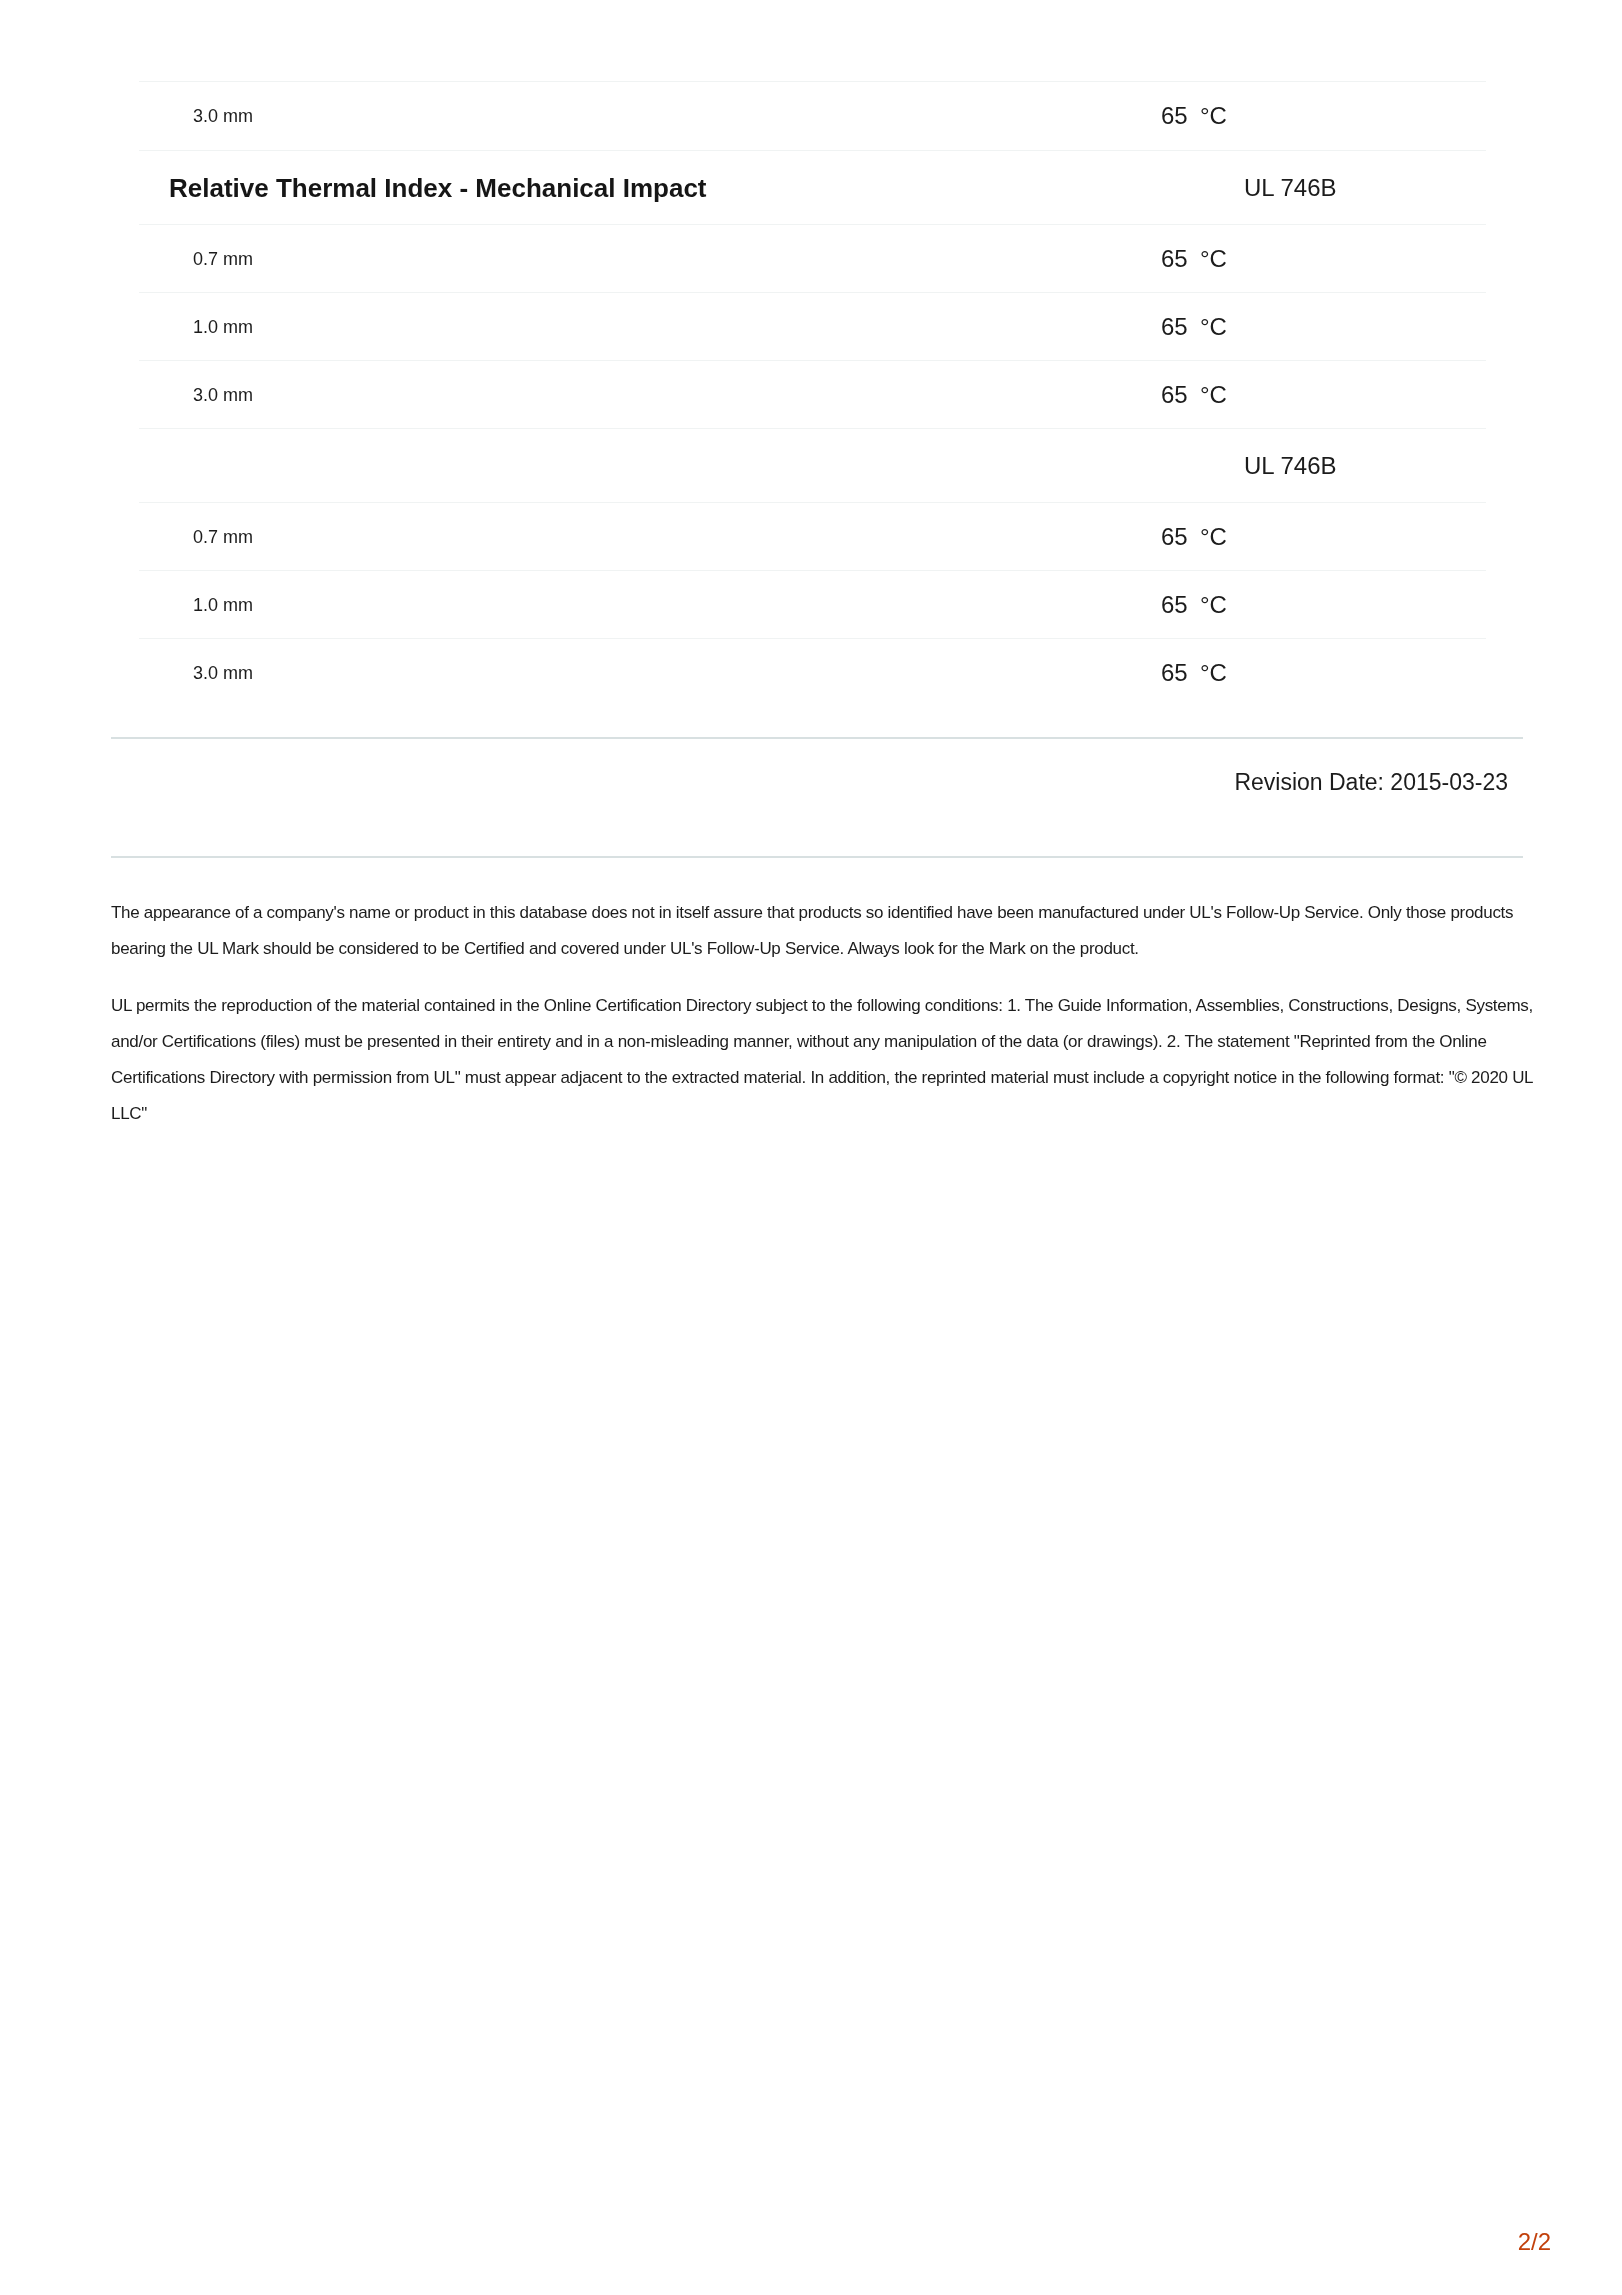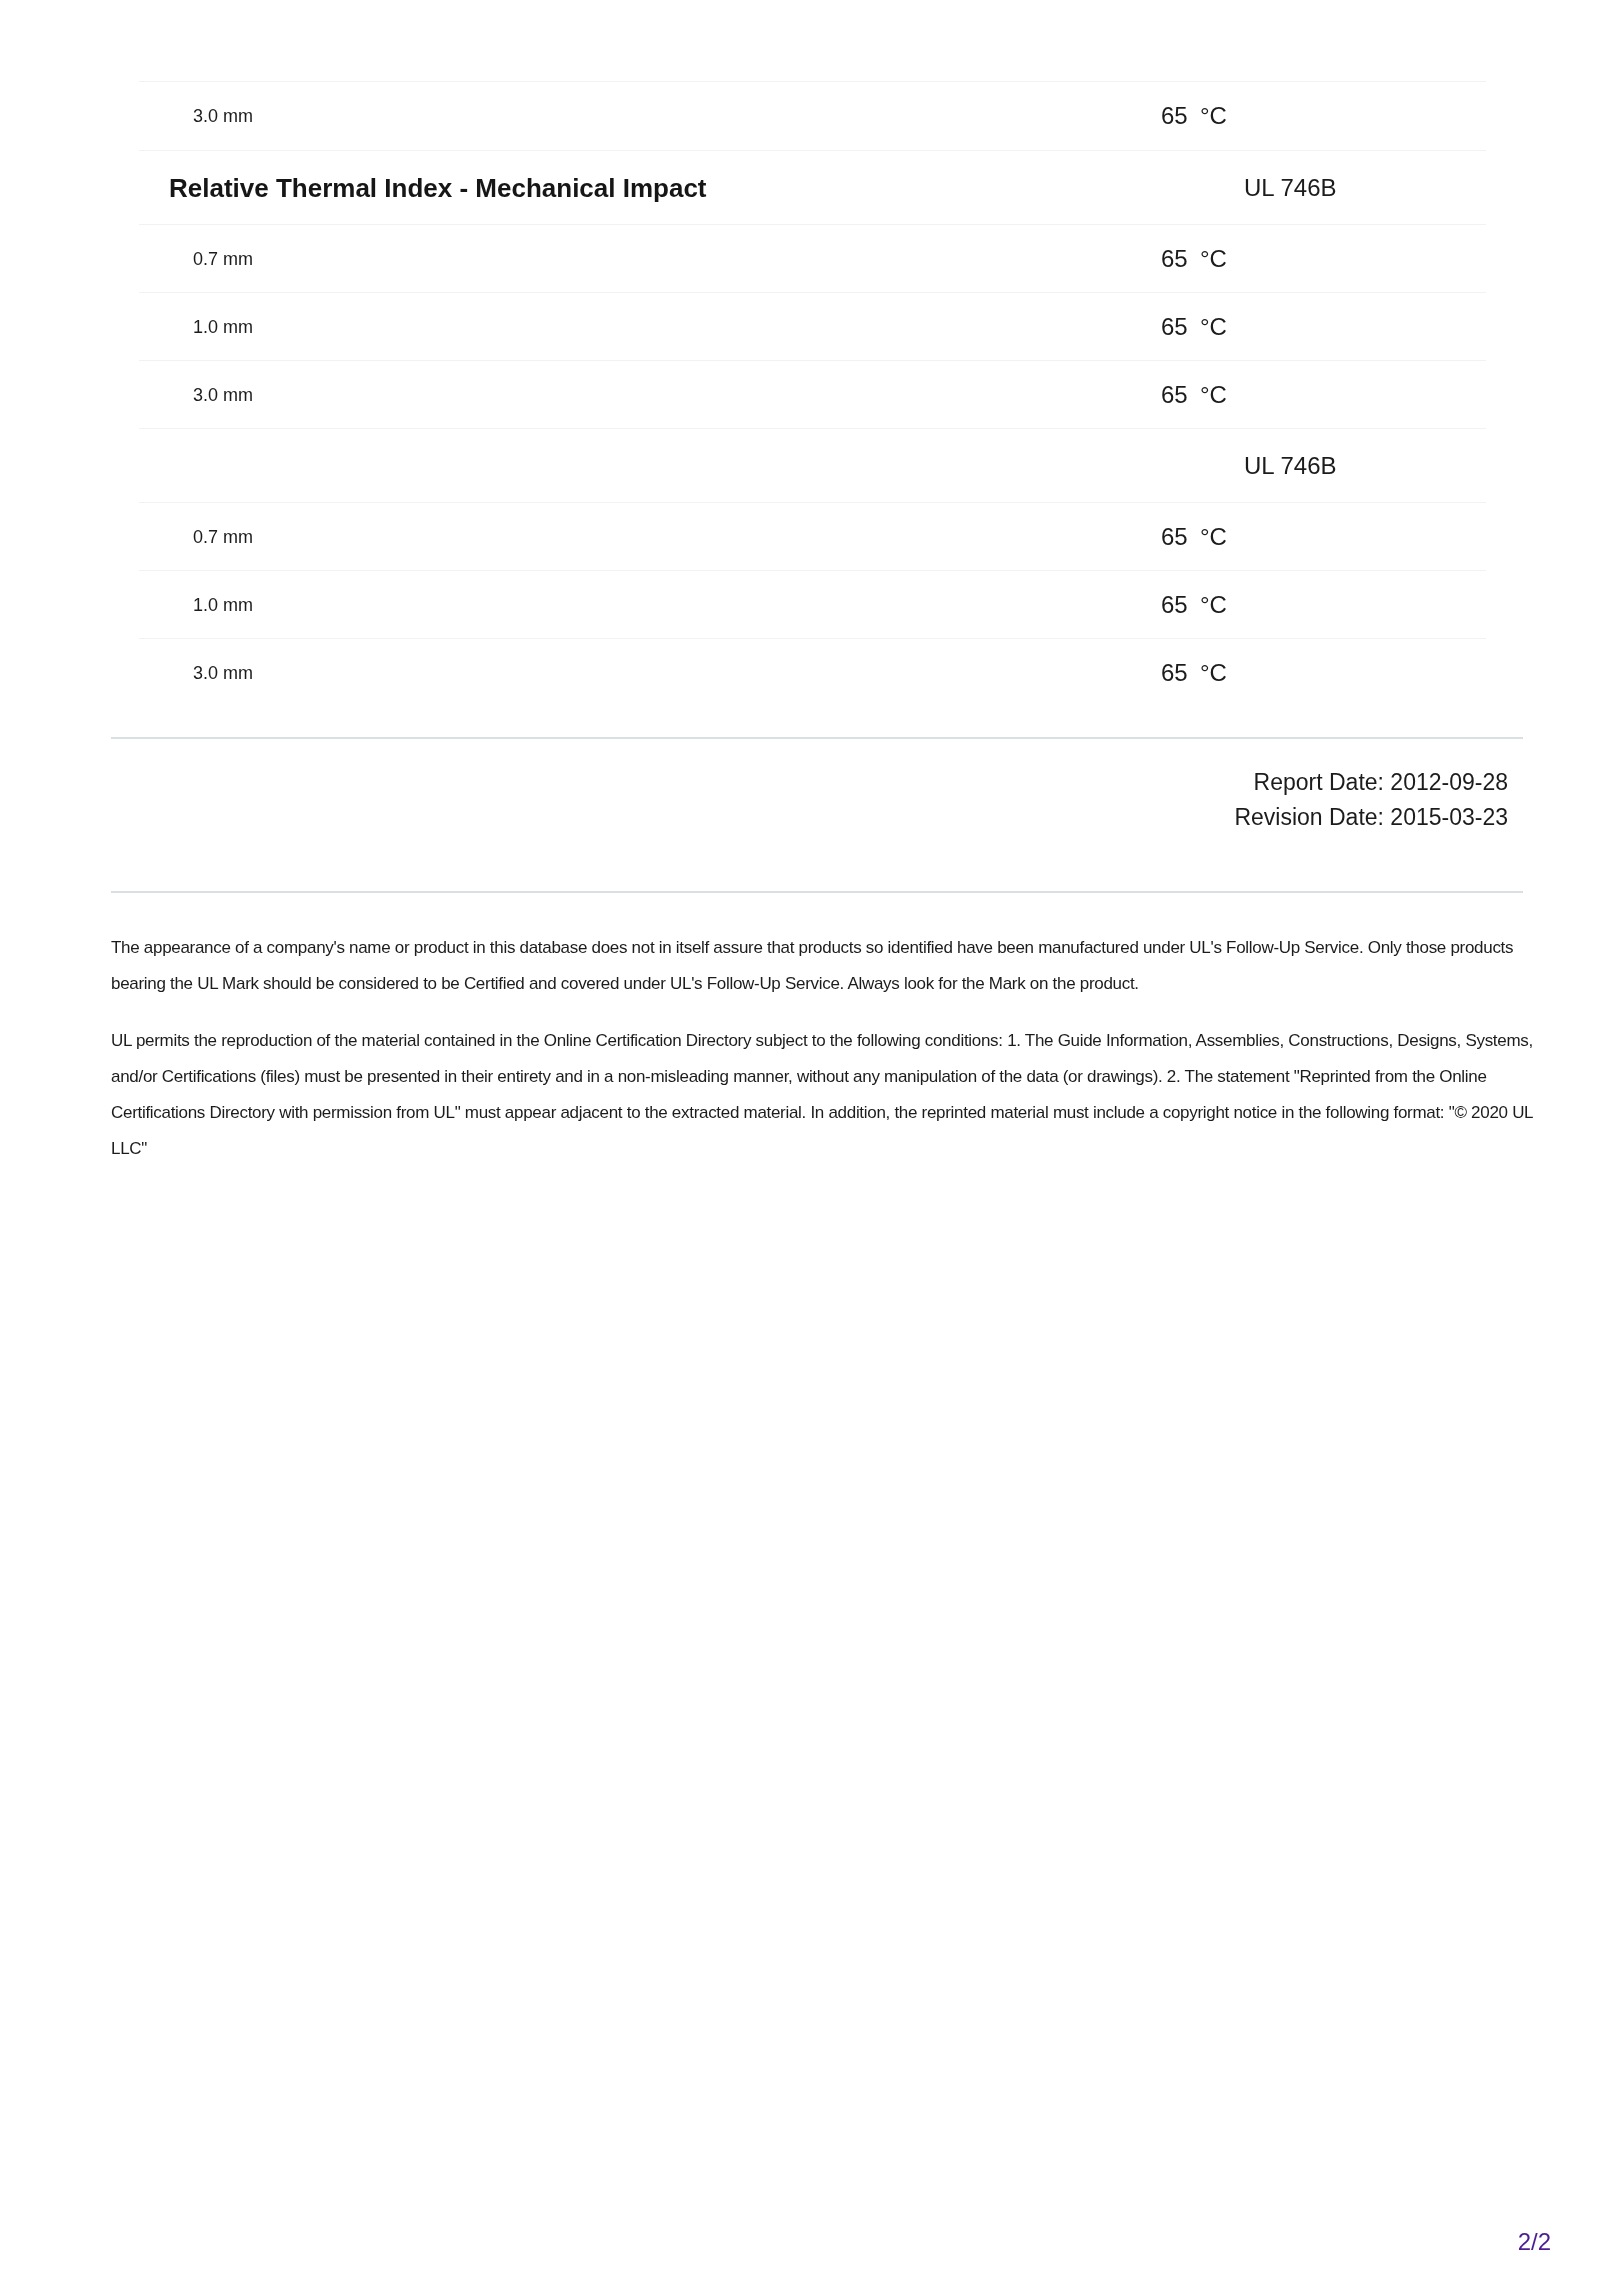--- a/index.html
+++ b/index.html
@@ -72,21 +72,21 @@
   .para-1 { margin-top: 37px; }
   .para-2 { margin-top: 21px; }
 
   
   .page-num {
     position: absolute;
     top: 2224px;
     right: 71px;
     font-size: 24px;
     line-height: 35px;
-    color: #4c1d95;
+    color: #c2410c;
   }
 </style>
 </head>
 <body>
 
 <div class="page">
 
   <div class="props-table">
 
     <div class="row data lead">
@@ -138,21 +138,20 @@
       <span class="cell c-thick">3.0 mm</span>
       <span class="cell c-val">65</span>
       <span class="cell c-unit">°C</span>
     </div>
 
   </div>
 
   <div class="sep sep-1"></div>
 
   <div class="dates">
-    <div>Report Date: 2012-09-28</div>
     <div>Revision Date: 2015-03-23</div>
   </div>
 
   <div class="sep sep-2"></div>
 
   <p class="para para-1">The appearance of a company's name or product in this database does not in itself assure that products so identified have been manufactured under UL's Follow-Up Service. Only those products bearing the UL Mark should be considered to be Certified and covered under UL's Follow-Up Service. Always look for the Mark on the product.</p>
 
   <p class="para para-2">UL permits the reproduction of the material contained in the Online Certification Directory subject to the following conditions: 1. The Guide Information, Assemblies, Constructions, Designs, Systems, and/or Certifications (files) must be presented in their entirety and in a non-misleading manner, without any manipulation of the data (or drawings). 2. The statement "Reprinted from the Online Certifications Directory with permission from UL" must appear adjacent to the extracted material. In addition, the reprinted material must include a copyright notice in the following format: "© 2020 UL LLC"</p>
 
   <div class="page-num">2/2</div>

